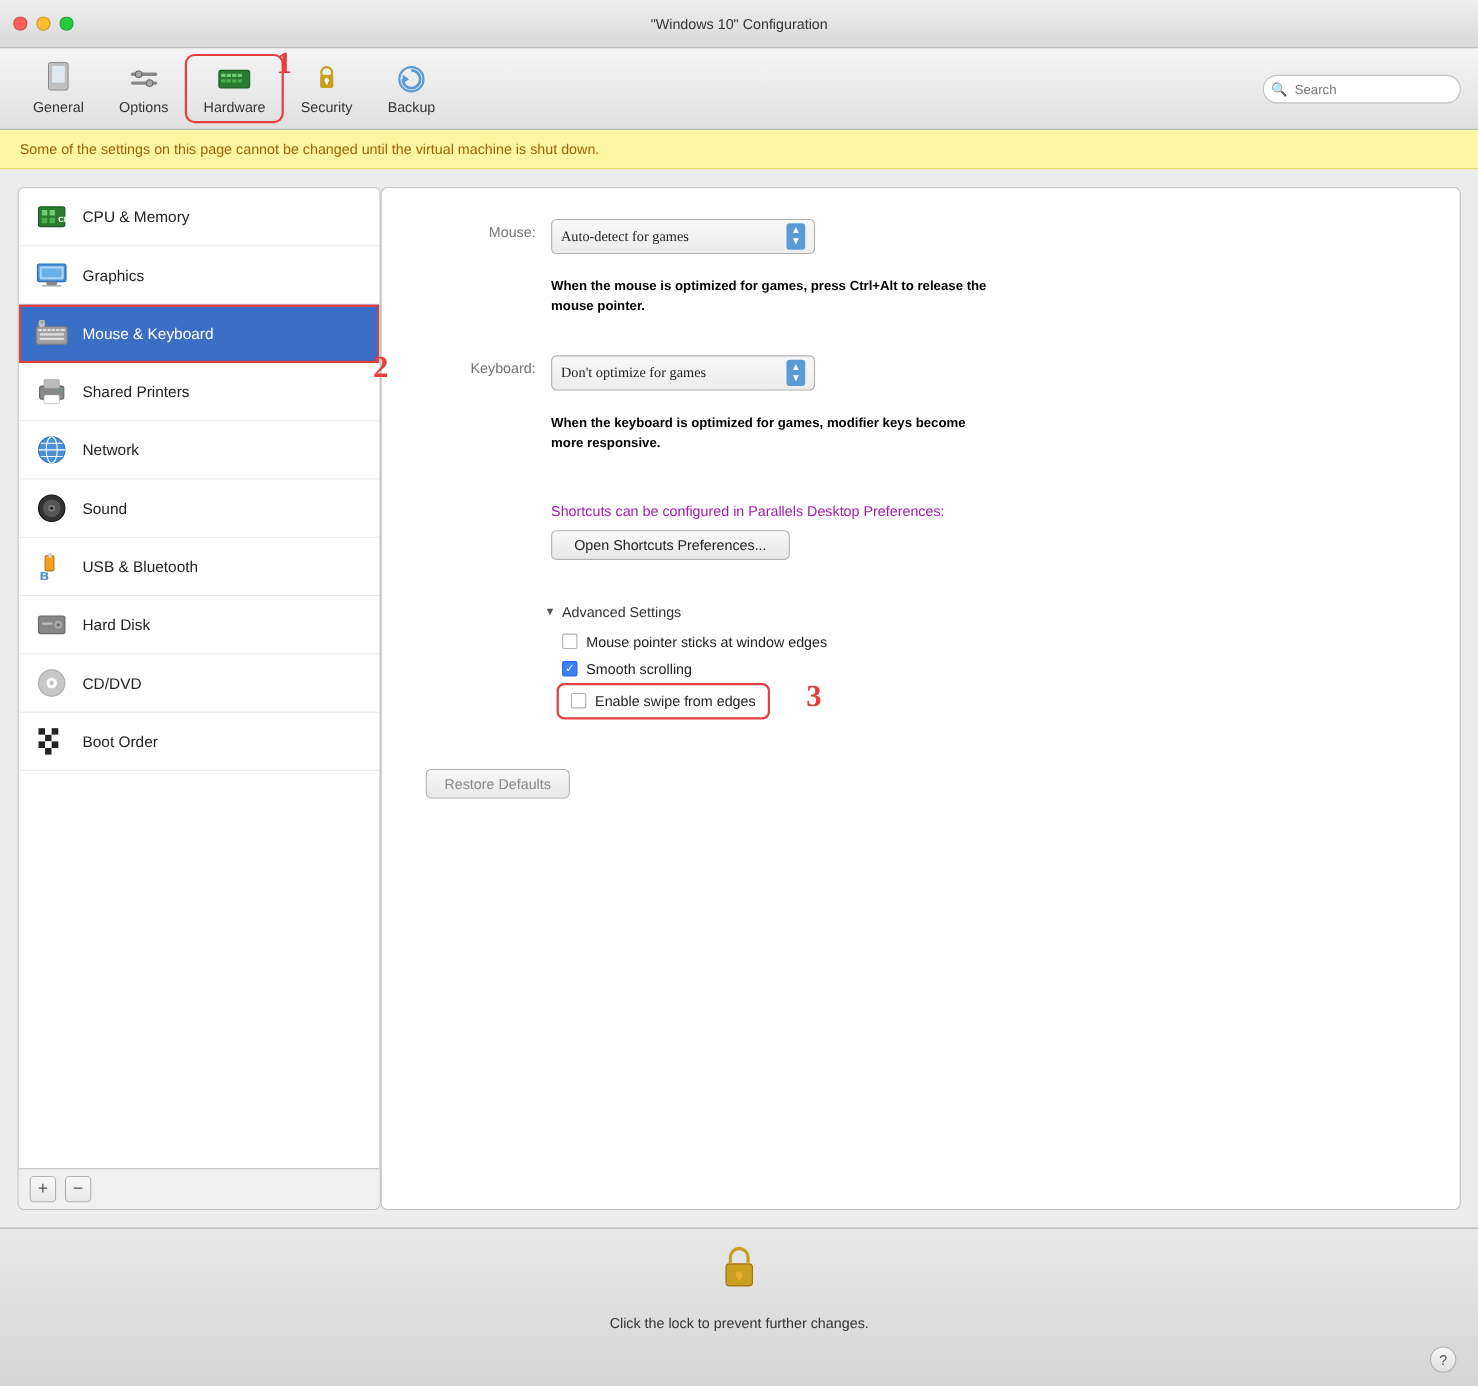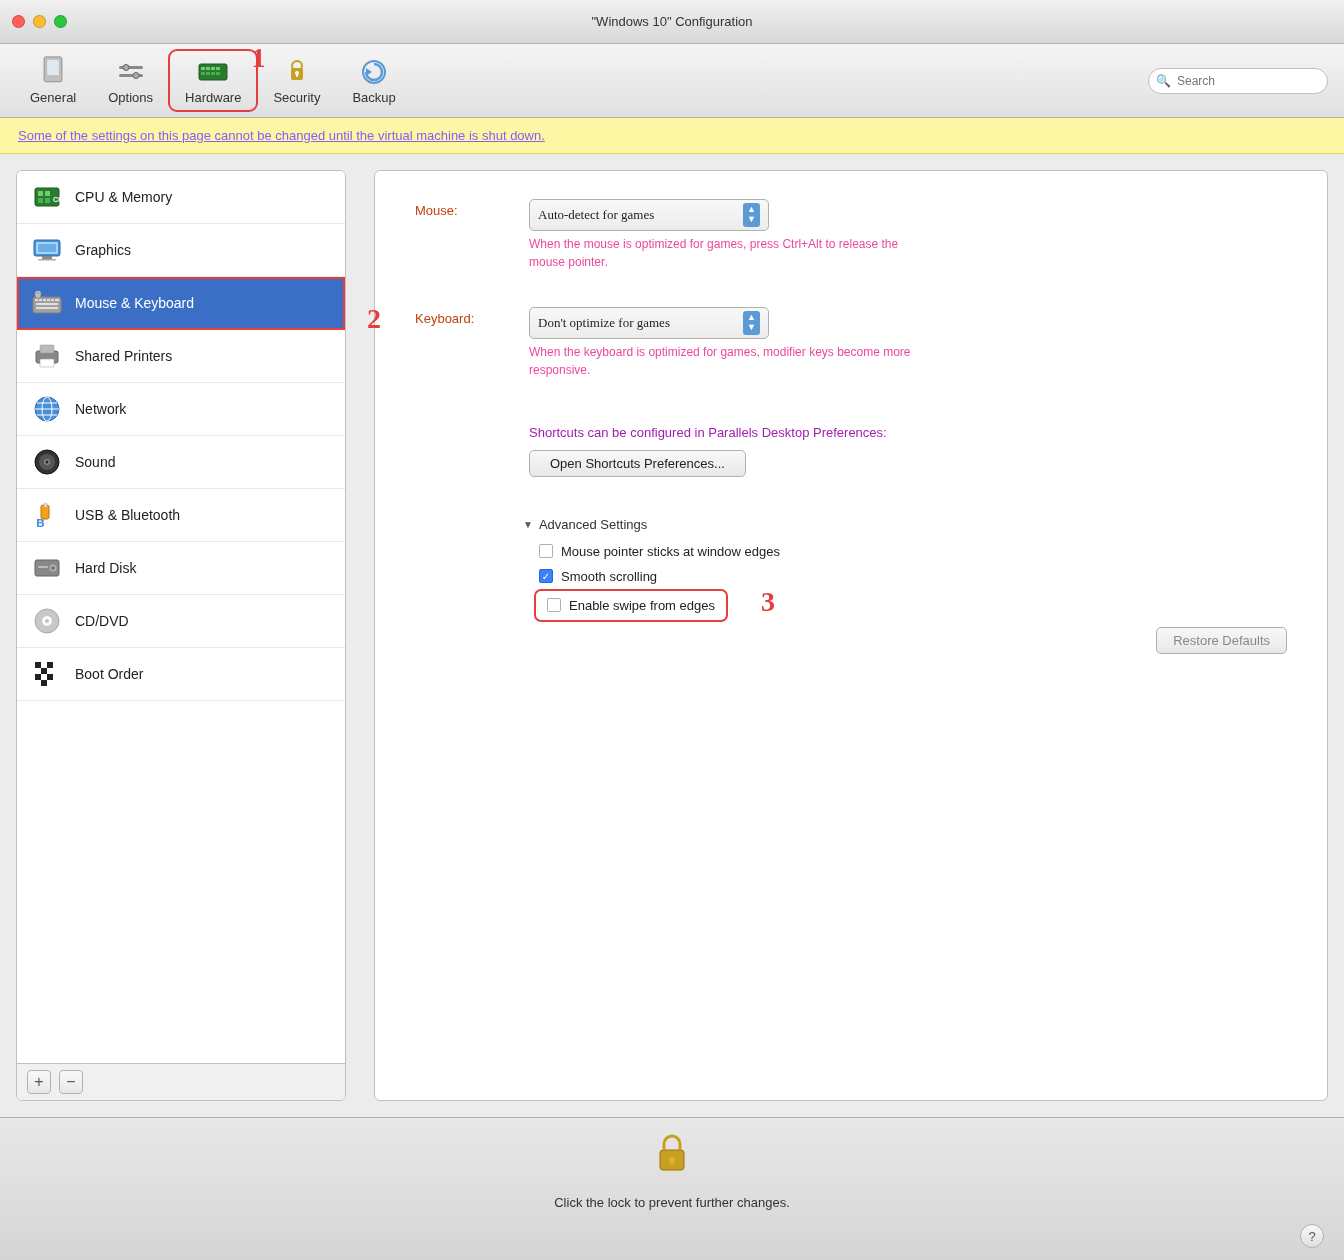--- a/index.html
+++ b/index.html
@@ -109,31 +109,30 @@
       font-size: 12px;
       color: #999;
     }
 
     
     .warning-banner {
       background: #fdf6a3;
       border-bottom: 1px solid #e0d060;
       padding: 10px 18px;
       font-size: 13px;
-      color: #8b5cf6;
-      text-decoration: underline;
+      color: #a16207;
     }
 
     
     .main-area {
       display: flex;
       flex: 1;
       background: #ececec;
       padding: 16px;
-      gap: 28px;
+      gap: 0;
     }
 
     
     .sidebar {
       width: 330px;
       background: white;
       border-radius: 6px;
       border: 1px solid #c0c0c0;
       overflow: hidden;
       display: flex;
@@ -211,22 +210,23 @@
     }
 
     .setting-row {
       display: flex;
       align-items: flex-start;
       margin-bottom: 16px;
     }
     .setting-label {
       width: 100px;
       font-size: 13px;
-      color: #c2410c;
+      color: #737373;
       padding-top: 4px;
+      text-align: right;
       margin-right: 14px;
     }
     .setting-control {
       flex: 1;
     }
     .select-wrapper {
       display: inline-flex;
       align-items: center;
       border: 1px solid #b0b0b0;
       border-radius: 5px;
@@ -251,24 +251,25 @@
       padding: 2px 4px;
       align-items: center;
     }
     .select-arrows span {
       color: white;
       font-size: 9px;
       line-height: 1.1;
     }
     .hint-text {
       font-size: 12px;
-      color: #ec4899;
-      margin-top: 4px;
+      color: #000000;
+      margin-top: 20px;
       line-height: 1.5;
       max-width: 400px;
+      font-weight: bold;
     }
 
     .separator { height: 20px; }
 
     .shortcuts-text {
       font-size: 13px;
       color: #a21caf;
       margin-bottom: 10px;
     }
     .open-shortcuts-btn {
@@ -332,21 +333,21 @@
       color: white;
       font-size: 10px;
     }
     .cb-label {
       font-size: 13px;
       color: #222;
     }
 
     .restore-defaults-row {
       display: flex;
-      justify-content: flex-end;
+      margin-top: 40px;
     }
     .restore-defaults-btn {
       border: 1px solid #b0b0b0;
       border-radius: 5px;
       background: linear-gradient(to bottom, #f8f8f8, #e8e8e8);
       padding: 5px 16px;
       font-size: 13px;
       color: #888;
       cursor: pointer;
     }

